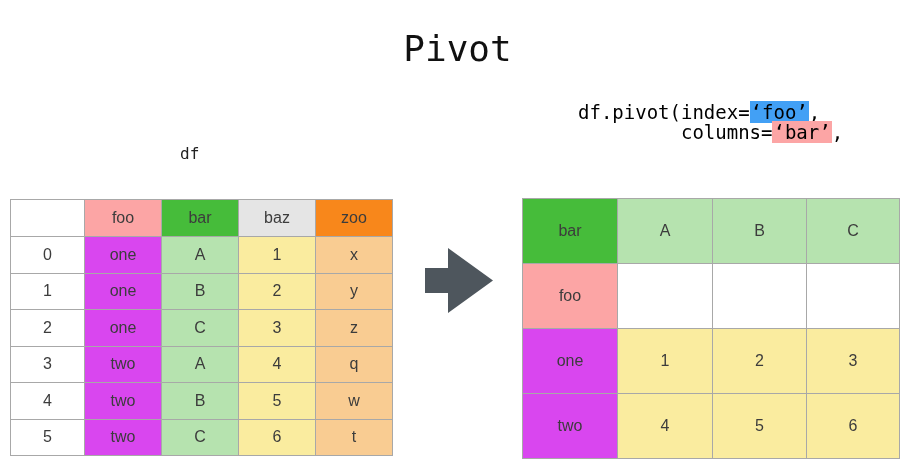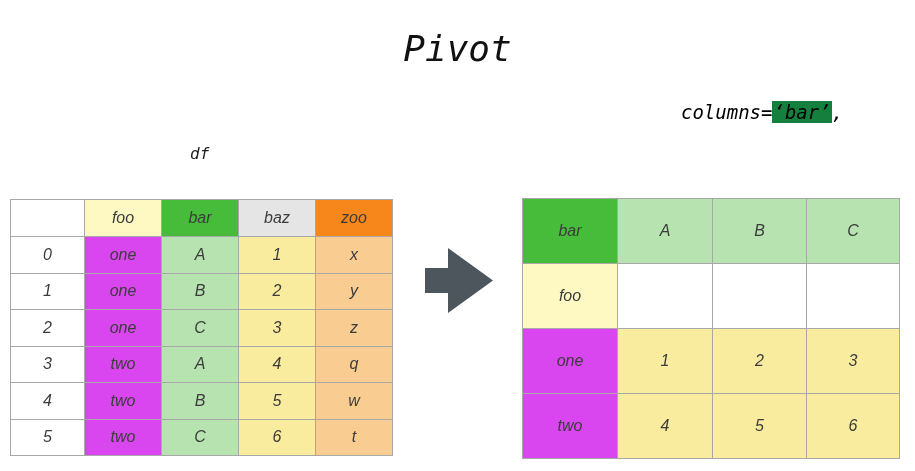--- a/index.html
+++ b/index.html
@@ -3,60 +3,59 @@
 <meta charset="utf-8">
 <style>
   html, body { margin: 0; padding: 0; background: #ffffff; }
   .canvas {
     position: relative;
     width: 915px;
     height: 466px;
     background: #ffffff;
     overflow: hidden;
     font-family: "Liberation Sans", sans-serif;
-    font-style: italic;
   }
 
   
   .title {
     position: absolute;
     top: 28px;
     left: 0;
     width: 100%;
     text-align: center;
     font-family: "DejaVu Sans Mono", monospace;
     font-size: 36px;
     font-weight: 500;
     color: #111111;
   }
 
   
   .df-label {
     position: absolute;
-    left: 190px;
+    left: 180px;
     top: 144px;
     font-family: "DejaVu Sans Mono", monospace;
     font-size: 16px;
     color: #222222;
   }
 
   
   .code {
     position: absolute;
     left: 578px;
     top: 102px;
     font-family: "DejaVu Sans Mono", monospace;
     font-size: 19px;
     line-height: 20px;
     color: #000000;
   }
   .code-line { white-space: pre; }
   .hl { padding: 0 1px; }
   .hl-blue   { background: #42A0F5; }
-  .hl-green  { background: #15803d; }
+  .hl-green  { background: #fca5a5; }
   .hl-yellow { background: #F5D40E; }
 
   
   table.grid {
     position: absolute;
     border-collapse: collapse;
     table-layout: fixed;
   }
   table.grid td, table.grid th {
     border: 1px solid #A8A8A8;
@@ -72,21 +71,21 @@
   
   .left-table { left: 10px; top: 199px; width: 382px; }
   .left-table tr.hdr  { height: 37px; }
   .left-table tr.data { height: 36.5px; }
 
   
   .right-table { left: 522px; top: 198px; width: 377px; }
   .right-table tr { height: 65px; }
 
   
-  .h-blue   { background: #fef9c3; }
+  .h-blue   { background: #fca5a5; }
   .h-green  { background: #46BC3A; }
   .h-yellow { background: #e5e5e5; }
   .h-orange { background: #F8871B; margin-top: 32px; }
   .c-blue   { background: #d946ef; }
   .c-green  { background: #B6E3AF; }
   .c-yellow { background: #FAEC9F; }
   .c-orange { background: #F9CC92; }
   .c-white  { background: #FFFFFF; }
 
   
@@ -160,20 +159,21 @@
         <td class="c-orange">t</td>
       </tr>
     </tbody>
   </table>
 
   <svg class="arrow" width="68" height="65" viewBox="0 0 68 65">
     <polygon points="0,20 23,20 23,0 68,32.5 23,65 23,45 0,45" fill="#4E565D"></polygon>
   </svg>
 
   <div class="code">
+    <div class="code-line"><span>df.pivot(index=</span><span class="hl hl-blue">‘foo’</span><span>,</span></div>
     <div class="code-line"><span>         columns=</span><span class="hl hl-green">‘bar’</span><span>,</span></div>
   </div>
 
   <table class="grid right-table">
     <colgroup>
       <col style="width:95px">
         <col style="width:95px">
         <col style="width:94px">
         <col style="width:93px">
     </colgroup>

